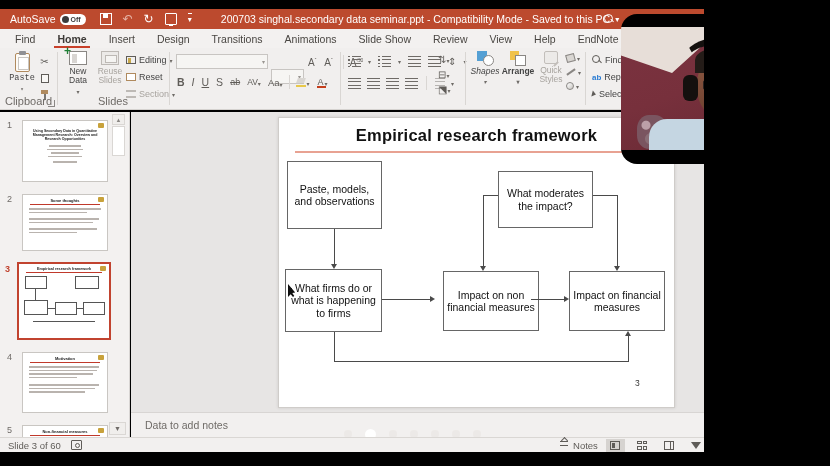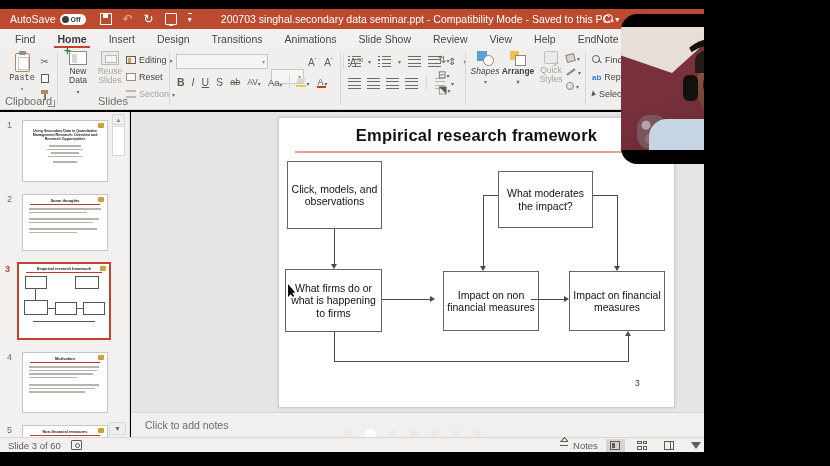--- a/index.html
+++ b/index.html
@@ -523,21 +523,21 @@
     <div class="btn">▲</div>
     <div class="thumbbar"></div>
   </div>
   <div class="abs panel-collapse">▼</div>
 
   <div class="abs canvas">
     <div class="slide">
       <div class="s-title">Empirical research framework</div>
       <div class="s-underline"></div>
 
-      <div class="sbox" style="left:8px; top:43px; width:95px; height:68px;">Click, models, and observations</div>
+      <div class="sbox" style="left:8px; top:43px; width:95px; height:68px;">Paste, models, and observations</div>
       <div class="sbox" style="left:219px; top:53px; width:95px; height:57px;">What moderates the impact?</div>
       <div class="sbox" style="left:6px; top:151px; width:97px; height:63px;">What firms do or what is happening to firms</div>
       <div class="sbox" style="left:164px; top:153px; width:96px; height:60px;">Impact on non financial measures</div>
       <div class="sbox" style="left:290px; top:153px; width:96px; height:60px;">Impact on financial measures</div>
 
       <div class="aline" style="left:55px; top:111px; width:1px; height:35px;"></div>
       <div class="ah-down" style="left:52px; top:146px;"></div>
 
       <div class="aline" style="left:204px; top:77px; width:15px; height:1px;"></div>
       <div class="aline" style="left:204px; top:77px; width:1px; height:71px;"></div>
@@ -565,21 +565,21 @@
 
   <div class="abs v-sb">
     <div class="sbtn" style="top:0;">▲</div>
     <div class="sthumb"></div>
     <div class="sbtn" style="top:250px;">▼</div>
     <div class="dbl" style="top:266px; transform:rotate(90deg);">«</div>
     <div class="dbl" style="top:282px; transform:rotate(-90deg);">«</div>
   </div>
 
   <div class="abs notes-pane">
-    <span class="notes-text">Click to add notes</span>
+    <span class="notes-text">Data to add notes</span>
   </div>
 
   <div class="abs dots">
     <span class="dot"></span>
     <span class="dot active"></span>
     <span class="dot"></span>
     <span class="dot"></span>
     <span class="dot"></span>
     <span class="dot"></span>
     <span class="dot"></span>

